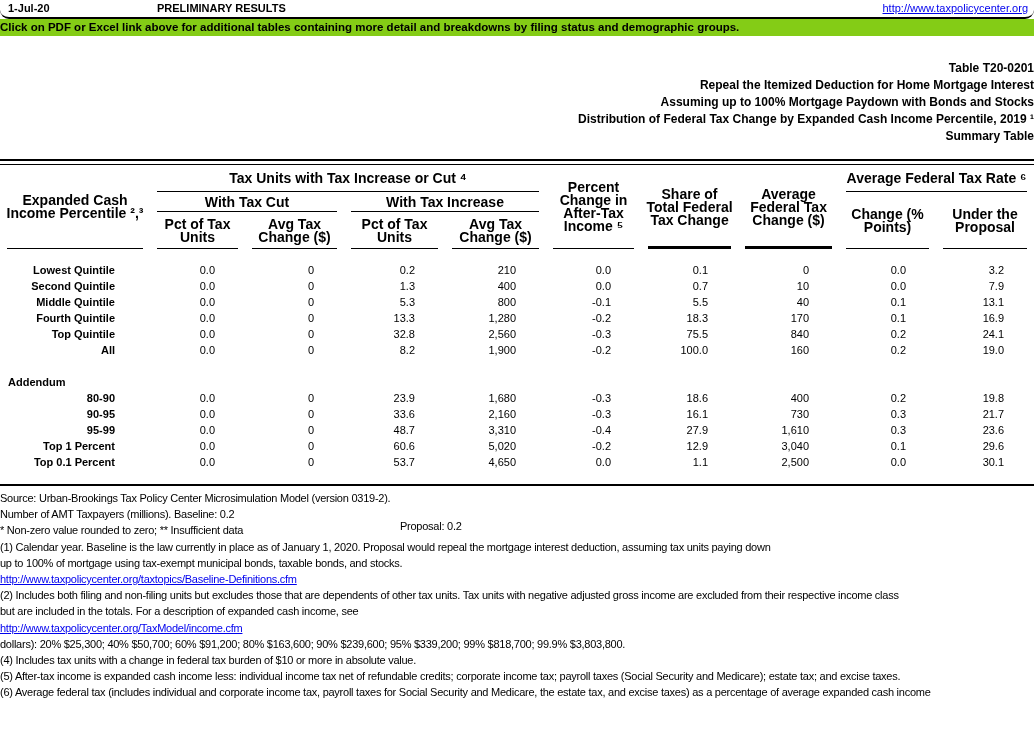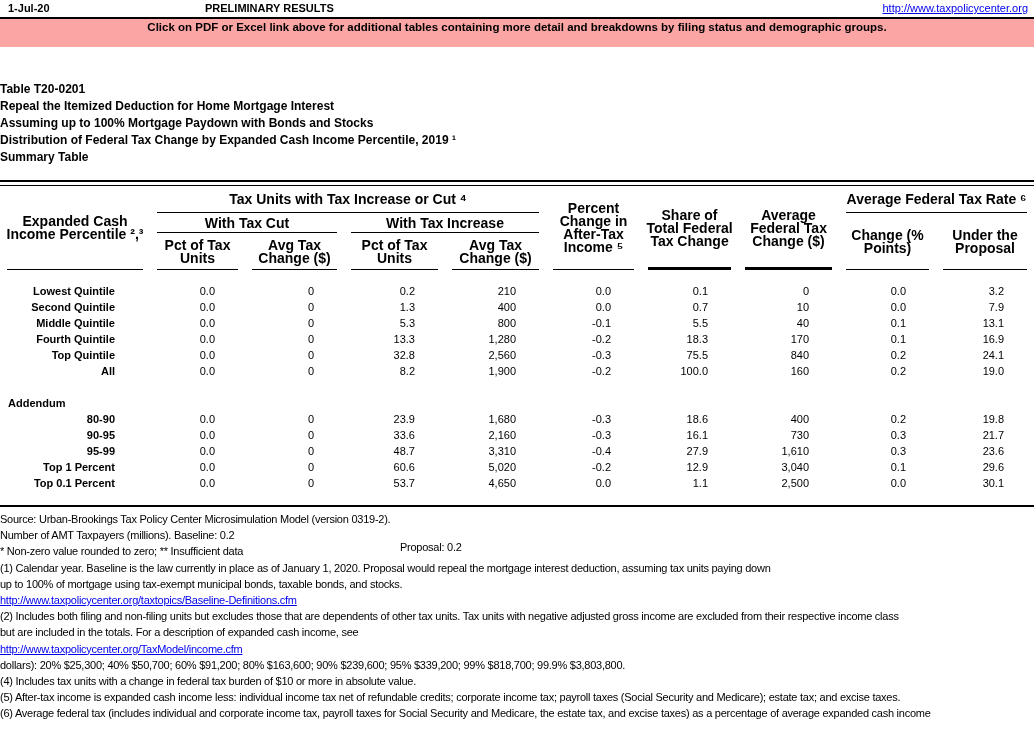--- a/index.html
+++ b/index.html
@@ -1,29 +1,29 @@
 <!DOCTYPE html>
 <html><head>
 <meta charset="utf-8">
 <style>
   html,body{margin:0;padding:0;background:#fff;}
   body{width:1034px;height:736px;font-family:"Liberation Sans",sans-serif;color:#000;overflow:hidden;position:relative;}
 
   
   .topbar{display:flex;align-items:flex-start;height:15px;padding:2px 6px 0 8px;
-          border-bottom:2px solid #000;font-size:11px;font-weight:bold;}
+          border-bottom:2px solid #000;font-size:11px;font-weight:bold;border-radius:9px;}
   .topbar .date{width:149px;}
-  .topbar .status{flex:1;text-align:left;margin-left:48px;}
+  .topbar .status{flex:1;text-align:left;}
   .link{color:#0000EE;text-decoration:underline;cursor:pointer;font-weight:normal;}
 
-  .banner{height:28px;line-height:17px;background:#fca5a5;text-align:center;
+  .banner{height:17px;line-height:17px;background:#84cc16;
           font-size:11.5px;font-weight:bold;}
 
   
-  .titleblock{margin-top:34px;text-align:left;font-size:12px;font-weight:bold;line-height:17px;}
+  .titleblock{margin-top:24px;text-align:right;font-size:12px;font-weight:bold;line-height:17px;}
 
   
   .dblrule{margin-top:14px;height:3px;border-top:2px solid #000;border-bottom:1px solid #000;}
   table{border-collapse:collapse;table-layout:fixed;width:1034px;}
   th{font-size:14px;font-weight:bold;text-align:center;vertical-align:middle;
      position:relative;padding:0 4px;line-height:13px;}
   tr.h1{height:27px;} tr.h2{height:20px;} tr.h3{height:37px;}
   .u{position:absolute;bottom:0;left:7px;right:7px;height:1px;background:#000;}
   .u3{height:3px;}
   td{font-size:11px;height:16px;padding:0 30px 0 0;text-align:right;vertical-align:middle;}

